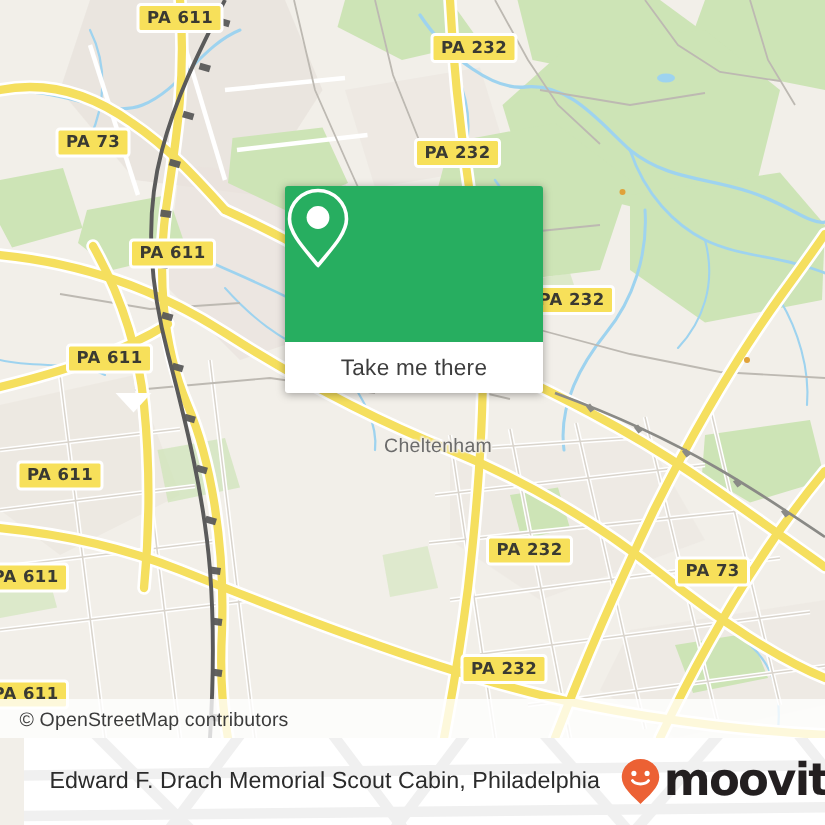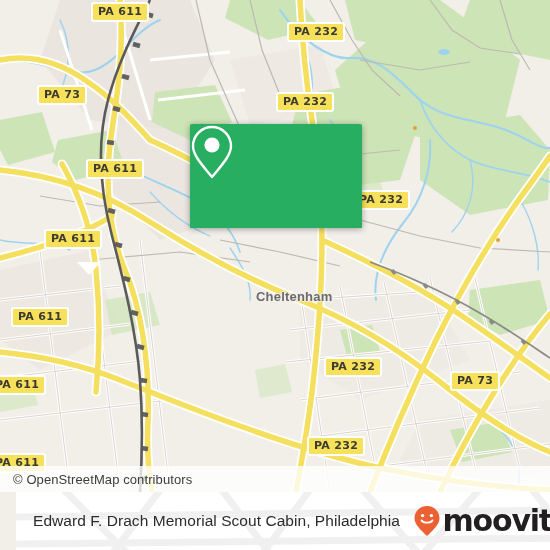--- a/index.html
+++ b/index.html
@@ -297,30 +297,33 @@
       <div class="shield" style="left: 44px; top: 229px;">PA 611</div>
       <div class="shield" style="left: 11px; top: 307px;">PA 611</div>
       <div class="shield" style="left: -12px; top: 375px;">PA 611</div>
       <div class="shield" style="left: 324px; top: 357px;">PA 232</div>
       <div class="shield" style="left: 450px; top: 371px;">PA 73</div>
       <div class="shield" style="left: 307px; top: 436px;">PA 232</div>
       <div class="shield" style="left: 487px; top: 474px; margin-top: 27px;">US 1</div>
       <div class="shield" style="left: -12px; top: 453px;">PA 611</div>
     </div>
 
-    <div class="place-label" style="left: 256px; top: 289px; font-weight: bold;">Cheltenham</div>
+    <div class="place-label" style="left: 256px; top: 289px;">Cheltenham</div>
 
     <div class="popup">
       <div class="popup-head">
         <span class="pin-wrap">
           <svg viewBox="0 0 44 56" width="44" height="56">
             <path d="M22 3 C11.5 3 3 11.5 3 22 C3 32 14 43 22 53 C30 43 41 32 41 22 C41 11.5 32.5 3 22 3 Z" fill="none" stroke="#ffffff" stroke-width="2.4" stroke-linejoin="round"></path>
             <circle cx="22" cy="21" r="7.6" fill="#ffffff"></circle>
           </svg>
         </span>
+      </div>
+      <div class="popup-foot">
+        <span class="popup-foot-label">Take me there</span>
       </div>
     </div>
     <div class="popup-tail"></div>
 
     <div class="attrib">
       <span>© OpenStreetMap contributors</span>
     </div>
   </div>
 
   <div class="footer">

